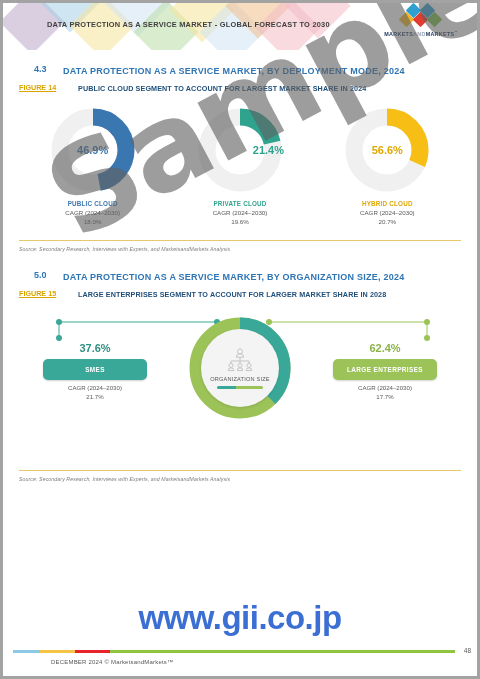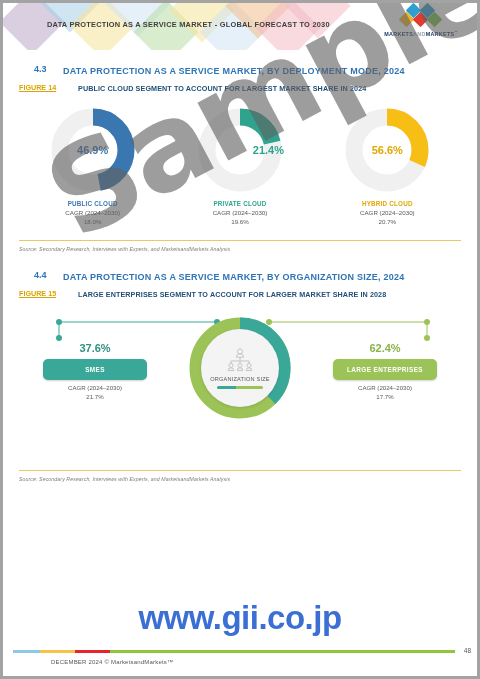--- a/index.html
+++ b/index.html
@@ -384,21 +384,21 @@
           <div>20.7%</div>
         </div>
       </div>
 
     </div>
 
     <div class="src-rule"></div>
     <div class="src-text">Source: Secondary Research, Interviews with Experts, and MarketsandMarkets Analysis</div>
 
     <div class="sec-head" style="margin-top:18px;">
-      <div class="sec-num">4.4</div>
+      <div class="sec-num">5.0</div>
       <div class="sec-title">DATA PROTECTION AS A SERVICE MARKET, BY ORGANIZATION SIZE, 2024</div>
     </div>
     <div class="fig-line">
       <div class="fig-tag">FIGURE 15</div>
       <div class="fig-text">LARGE ENTERPRISES SEGMENT TO ACCOUNT FOR LARGER MARKET SHARE IN 2028</div>
     </div>
 
     <div class="org-area">
 
       <svg class="connector" viewBox="0 0 448 140">

